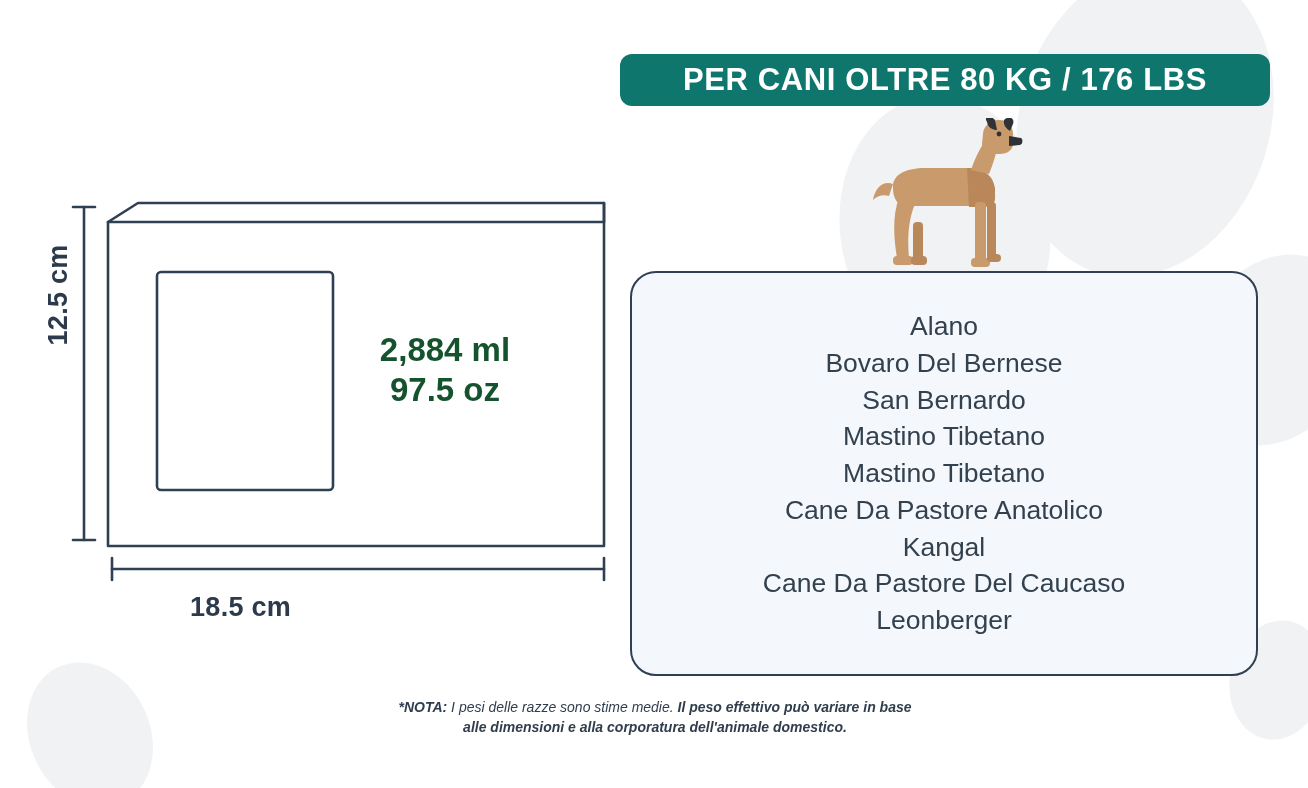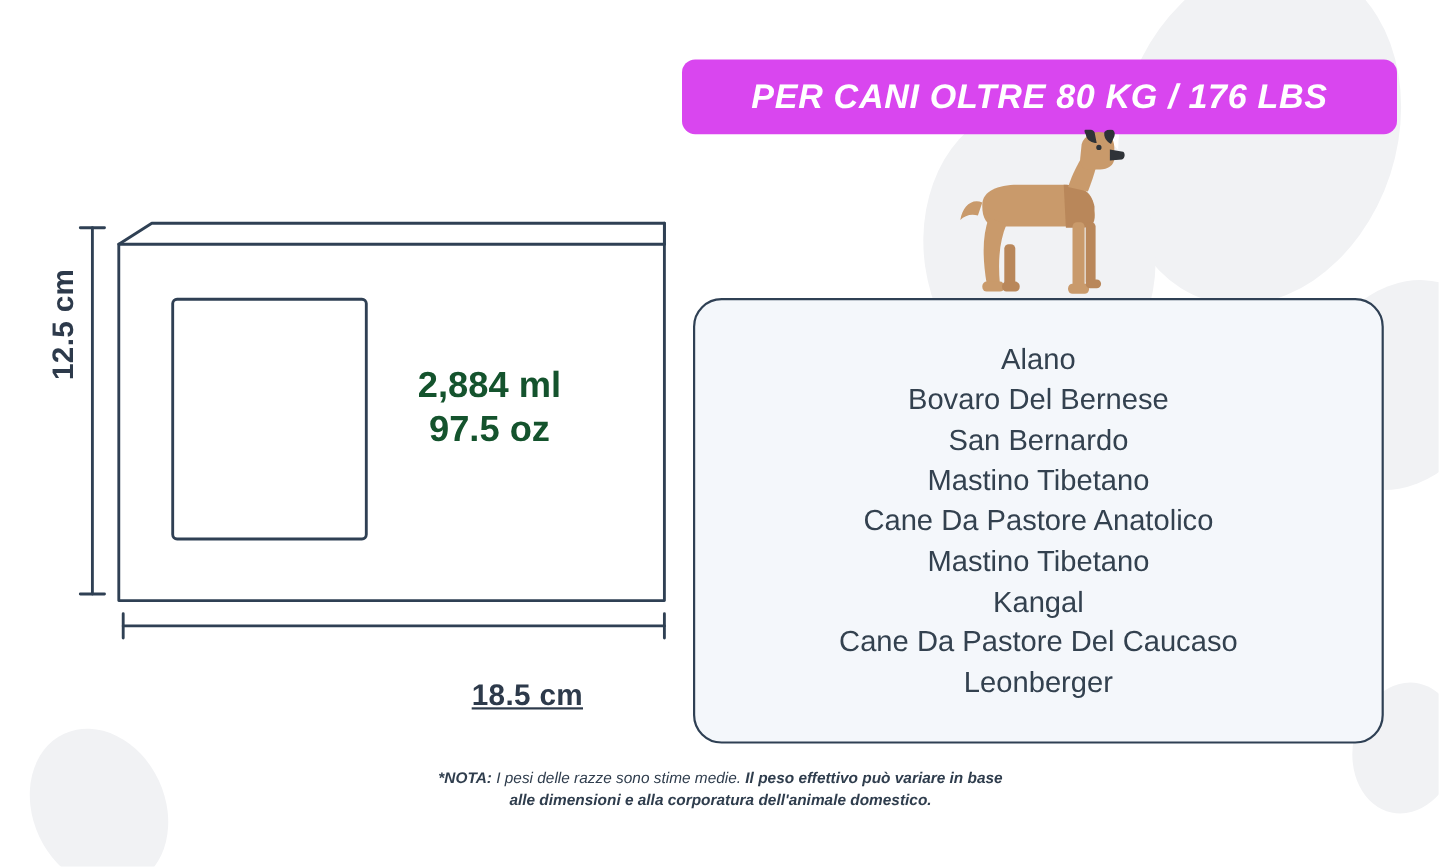--- a/index.html
+++ b/index.html
@@ -51,24 +51,23 @@
     left: 38px;
     top: 310px;
     width: 40px;
     text-align: center;
     transform: rotate(-90deg);
     transform-origin: center center;
     white-space: nowrap;
   }
   #width-label {
     left: 190px;
-    top: 617px;
+    top: 592px;
     width: 340px;
-    text-align: right;
-    text-decoration: underline;
+    text-align: left;
   }
   #volume-block {
     position: absolute;
     left: 300px;
     top: 330px;
     width: 290px;
     text-align: center;
     color: #14532d;
     font-size: 33px;
     font-weight: 600;
@@ -83,31 +82,30 @@
     width: 688px;
     height: 788px;
     z-index: 3;
   }
 
   #header-banner {
     position: absolute;
     left: 0px;
     top: 54px;
     width: 650px;
-    height: 68px;
-    background: #d946ef;
+    height: 52px;
+    background: #0f766e;
     border-radius: 12px;
     color: #ffffff;
     display: flex;
     align-items: center;
     justify-content: center;
     font-size: 31px;
     font-weight: 700;
     letter-spacing: .6px;
-    font-style: italic;
   }
 
   #dog-illustration {
     position: absolute;
     left: 243px;
     top: 118px;
     width: 160px;
     height: 155px;
   }
 
@@ -232,22 +230,22 @@
       <rect x="124" y="136" width="14" height="8" rx="4" fill="#b9875a"></rect>
 
       <path d="M30 66 C20 62, 12 70, 10 82 C14 78, 20 76, 26 78 Z" fill="#c99a6b"></path>
     </svg>
 
     <div id="breeds-panel">
       <div class="breed-item">Alano</div>
       <div class="breed-item">Bovaro Del Bernese</div>
       <div class="breed-item">San Bernardo</div>
       <div class="breed-item">Mastino Tibetano</div>
+      <div class="breed-item">Mastino Tibetano</div>
       <div class="breed-item">Cane Da Pastore Anatolico</div>
-      <div class="breed-item">Mastino Tibetano</div>
       <div class="breed-item">Kangal</div>
       <div class="breed-item">Cane Da Pastore Del Caucaso</div>
       <div class="breed-item">Leonberger</div>
     </div>
   </div>
 
   <div id="footnote">
     <div>
       <span class="bold">*NOTA:</span><span> I pesi delle razze sono stime medie. </span><span class="bold">Il peso effettivo può variare in base</span>
     </div>

